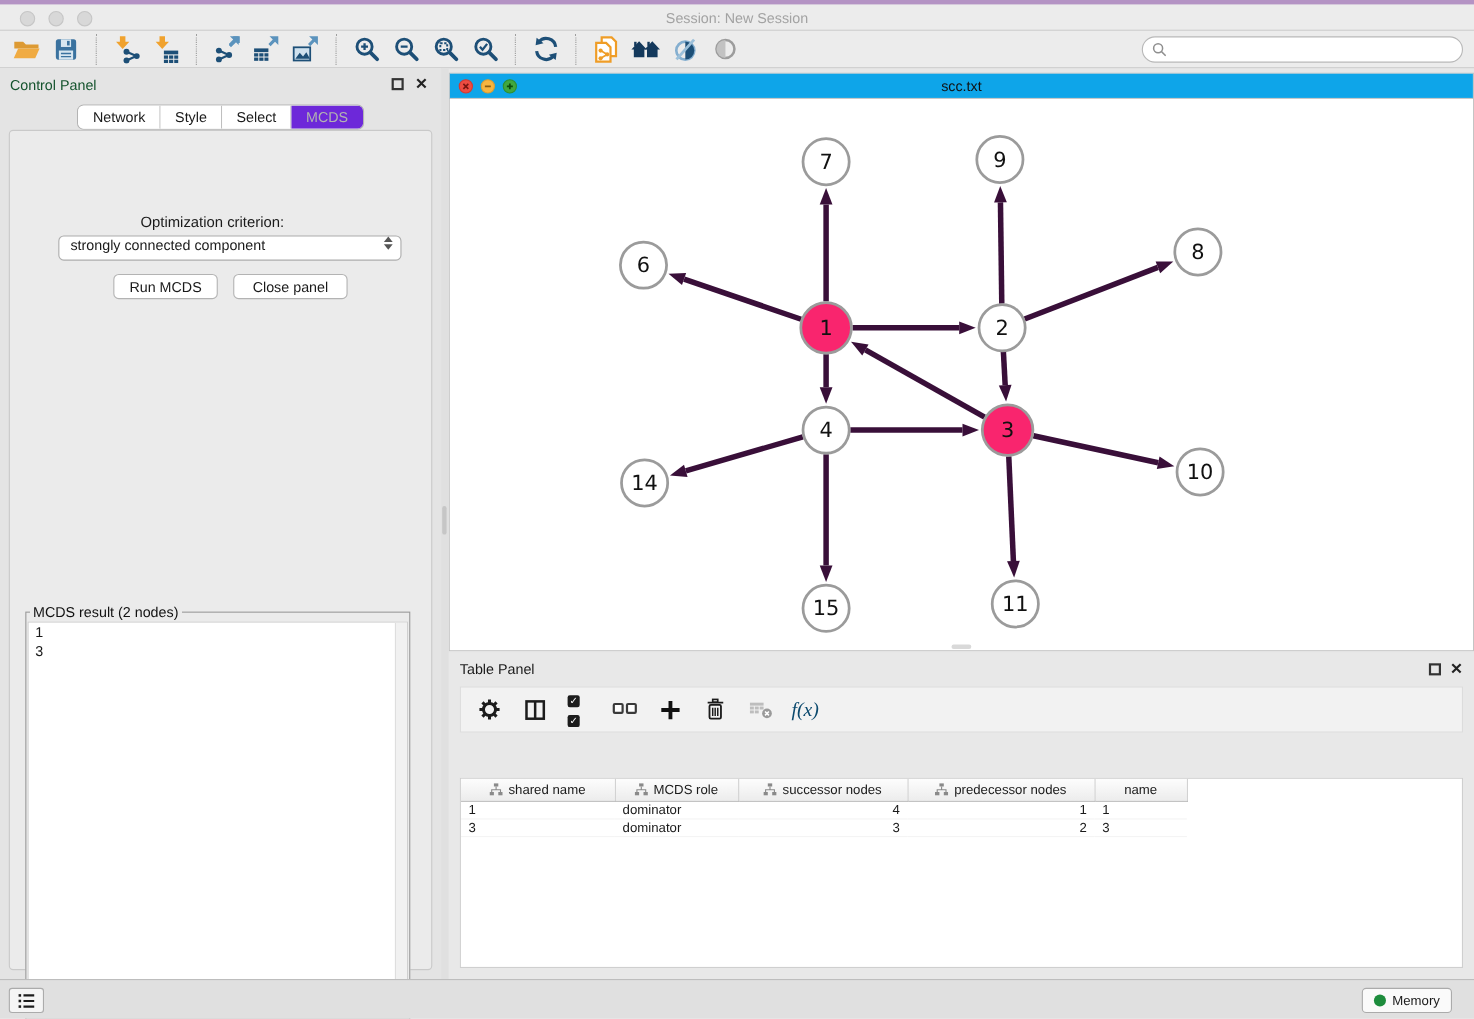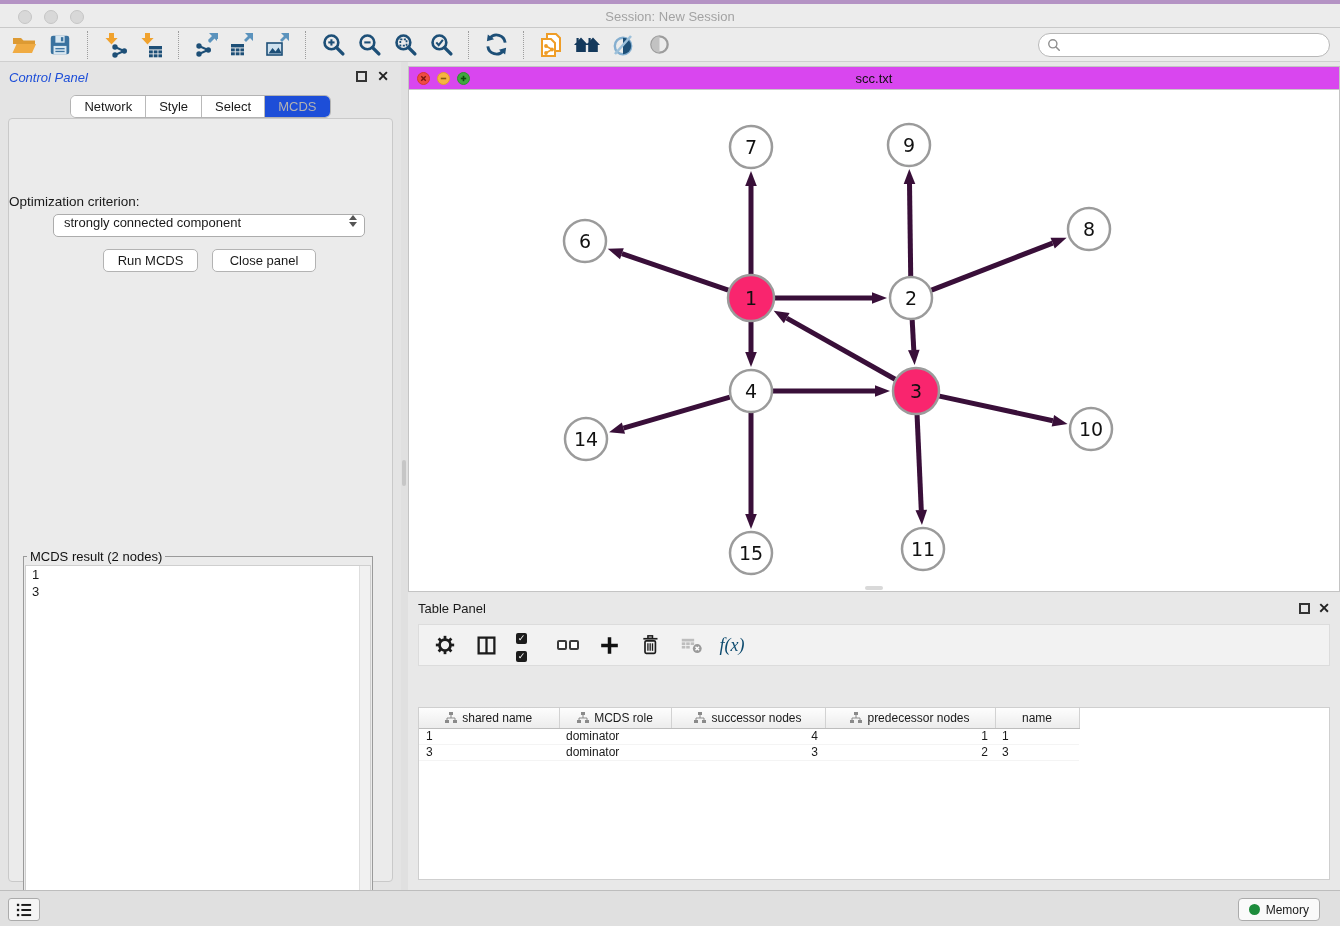--- a/index.html
+++ b/index.html
@@ -18,34 +18,34 @@
              border-bottom:1px solid #cfcfcf; display:flex; align-items:center; padding-left:6px; }
   .icon-btn { width:36px; height:30px; display:flex; align-items:center; justify-content:center; flex:0 0 auto; }
   .tb-sep { width:1px; height:28px; border-left:1px dotted #9d9d9d; margin:0 9px; flex:0 0 auto; }
   .search-box { position:absolute; right:10px; top:5px; width:292px; height:24px; background:#fff;
                 border:1px solid #b8b8b8; border-radius:12px; display:flex; align-items:center; padding:0 8px; }
   .search-box input { border:none; outline:none; flex:1; font-size:13px; background:transparent; margin-left:5px; font-family:"Liberation Sans",sans-serif; }
 
   
   .control-panel { position:absolute; left:0; top:62px; width:401px; height:828px; background:#e4e4e4; }
   .panel-header { position:relative; height:30px; }
-  .panel-header .ph-title { position:absolute; left:9px; top:8px; font-size:13px; color:#1d4ed8;font-style:italic; }
+  .panel-header .ph-title { position:absolute; left:9px; top:8px; font-size:13px; color:#14532d; }
   .float-btn { position:absolute; top:9px; width:11px; height:11px; border:2px solid #333; }
   .close-btn { position:absolute; top:6px; font-size:14px; font-weight:bold; color:#222; line-height:16px; }
   .cp-float { right:34px; } .cp-close { right:12px; }
 
   .tab-group { display:flex; border:1px solid #b3b3b3; border-radius:6px; overflow:hidden; background:#fff; width:max-content; }
   .tab-group .tab { padding:3px 13px; font-size:13px; background:#fff; border-right:1px solid #b9b9b9; cursor:default; white-space:nowrap; }
   .tab-group .tab:last-child { border-right:none; }
-  .tab-group .tab.active { background:#1d4ed8; color:#b2b2b2; }
+  .tab-group .tab.active { background:#6d28d9; color:#b2b2b2; }
   .cp-tabs { position:absolute; left:0; right:0; top:33px; display:flex; justify-content:center; }
 
   .cp-body { position:absolute; left:8px; right:8px; top:56px; bottom:8px; background:#ebebeb;
              border:1px solid #c9c9c9; border-radius:4px; }
-  .opt-label { position:absolute; left:0; right:15px; top:75px; font-size:13.5px; }
+  .opt-label { position:absolute; left:0; right:15px; top:75px; text-align:center; font-size:13.5px; }
   .cp-select { position:absolute; left:44px; top:95px; width:312px; height:23px; background:#fff; border:1px solid #acacac;
                border-radius:5px; display:flex; font-size:13px; padding-left:10px; }
   .cp-select .stepper { margin-left:auto; margin-right:7px; display:flex; flex-direction:column; gap:2px; }
   .cp-select .stepper i { width:0; height:0; border-left:4px solid transparent; border-right:4px solid transparent; display:block; }
   .cp-select .stepper .up { border-bottom:5px solid #555; }
   .cp-select .stepper .dn { border-top:5px solid #555; }
   .btn { position:absolute; height:23px; background:#fff; border:1px solid #b3b3b3; border-radius:5px;
          font-size:13px; display:flex; align-items:center; justify-content:center; }
   .run-btn { left:94px; top:130px; width:95px; }
   .closep-btn { left:203px; top:130px; width:104px; }
@@ -55,21 +55,21 @@
   .result-fieldset legend { font-size:13px; padding:0 3px; margin-left:2px; color:#111; }
   .result-area { position:relative; width:100%; height:100%; background:#fff; border:1px solid #cfcfcf; overflow:hidden; }
   .result-area .line { font-size:13px; line-height:17px; padding:0 6px; }
   .result-scroll { position:absolute; right:0; top:0; bottom:0; width:11px; background:#f1f1f1; border-left:1px solid #dedede; }
 
   .v-splitter { position:absolute; left:401px; top:62px; width:7px; height:828px; background:#e0e0e0; }
   .v-splitter .grip { position:absolute; left:1px; top:398px; width:4px; height:26px; background:#c6c6c6; border-radius:2px; }
 
   
   .net-window { position:absolute; left:408px; top:66px; width:932px; height:526px; background:#fff; border:1px solid #c4c4c4; }
-  .net-titlebar { position:relative; height:23px; background:#d946ef; border-bottom:1px solid #c8c8c8; }
+  .net-titlebar { position:relative; height:23px; background:#0ea5e9; border-bottom:1px solid #c8c8c8; }
   .net-titlebar .nt-title { position:absolute; left:0; right:0; top:4px; text-align:center; font-size:13px; color:#111; }
   .light { position:absolute; top:5px; width:13px; height:13px; border-radius:50%; display:flex; align-items:center; justify-content:center; }
   .light svg { width:9px; height:9px; }
   .light.red { left:8px; background:#ee4c42; border:1px solid #d8382e; }
   .light.yellow { left:28px; background:#f6b540; border:1px solid #e09e2f; }
   .light.green { left:48px; background:#41a73e; border:1px solid #2f8f2e; }
   .net-canvas { position:absolute; left:0; top:23px; width:930px; height:501px; background:#fff; }
   .net-grip { position:absolute; left:50%; bottom:1px; width:18px; height:4px; margin-left:-9px; background:#d9d9d9; border-radius:2px; }
 
   

